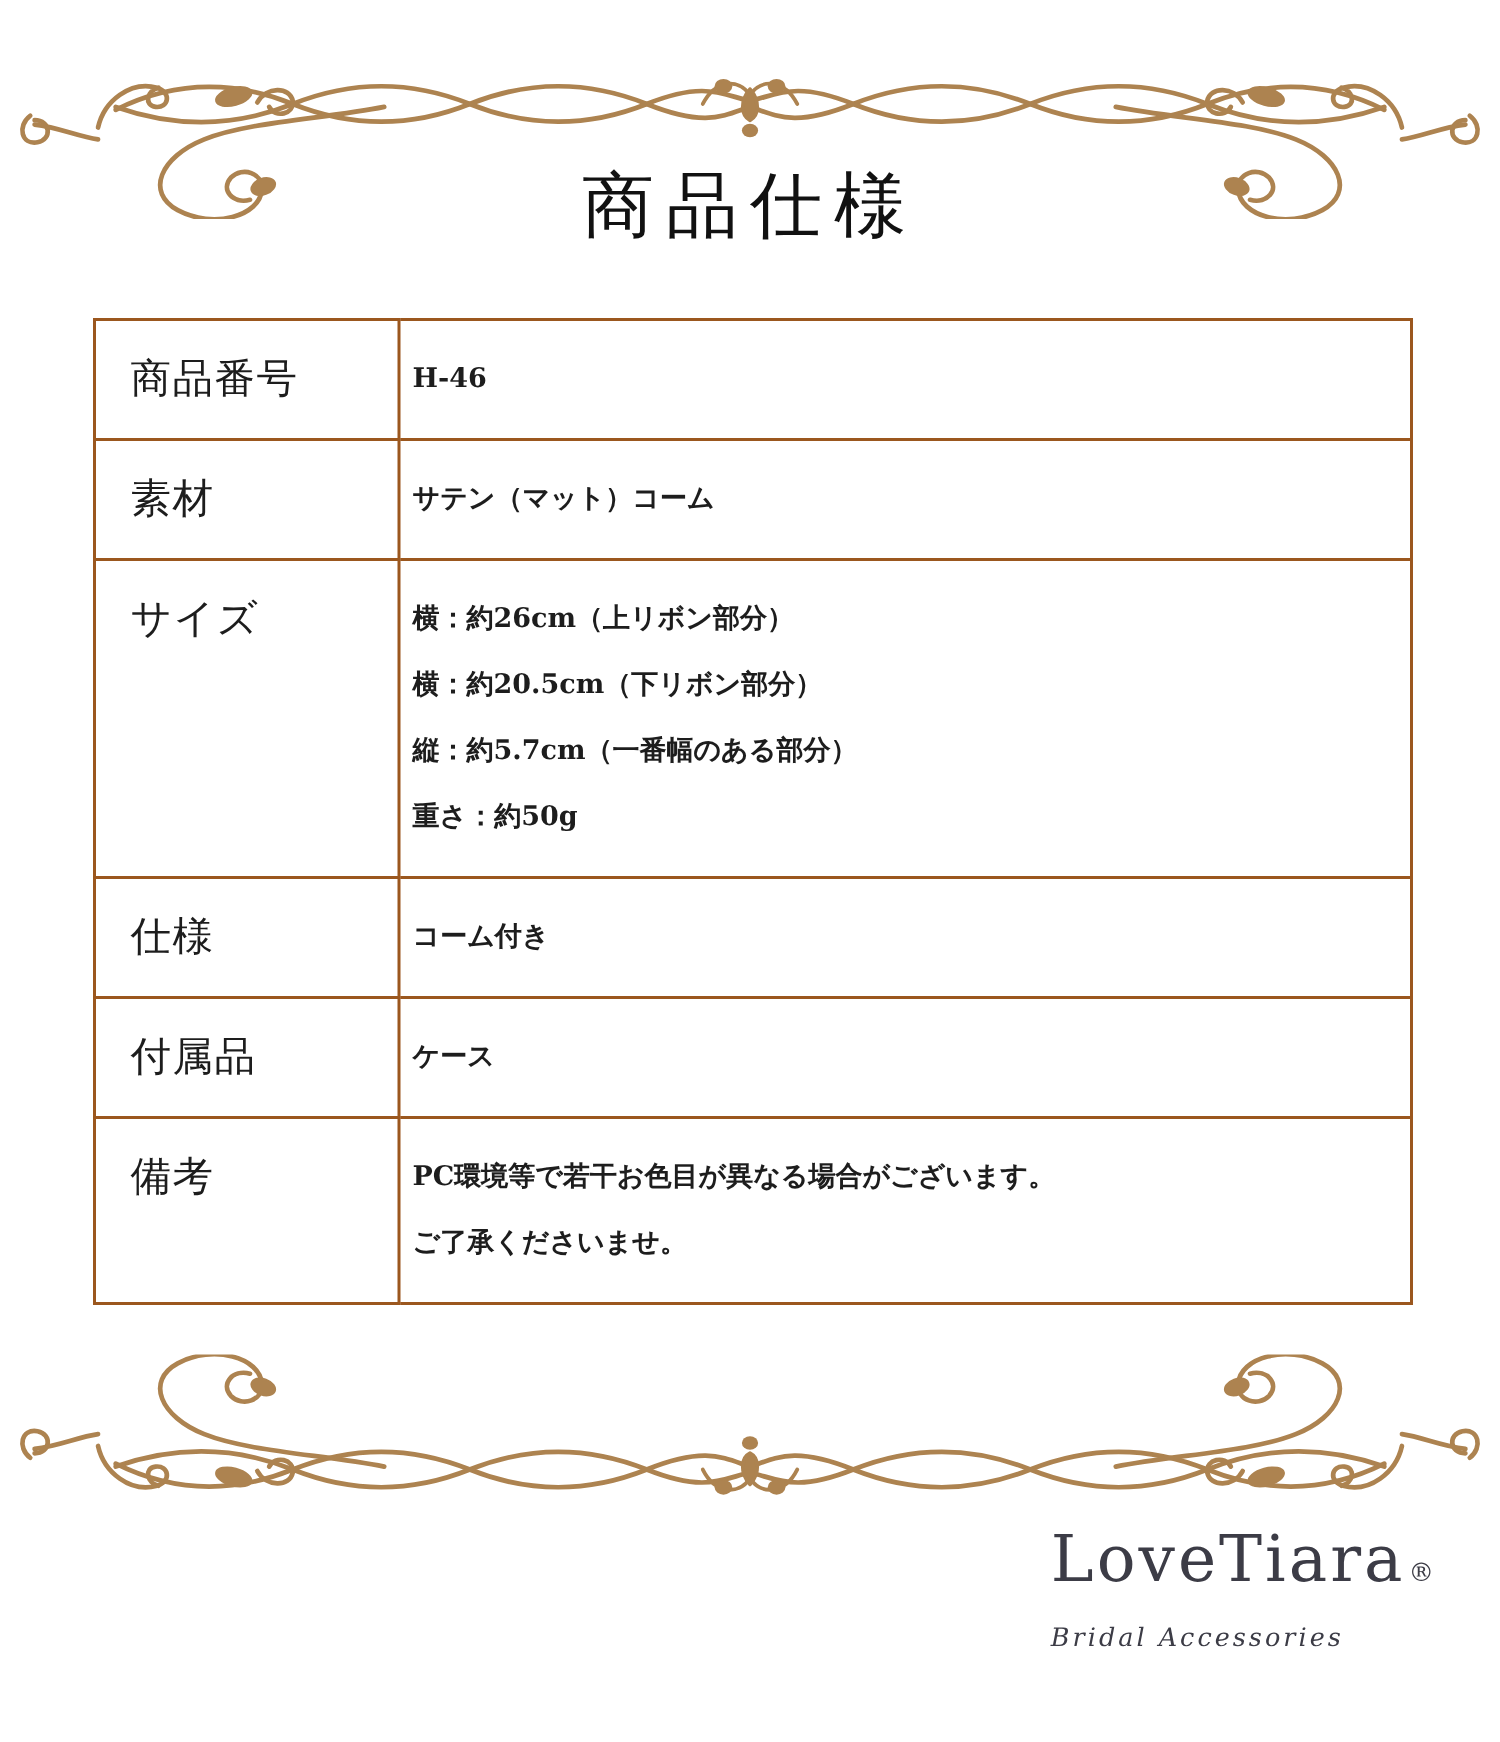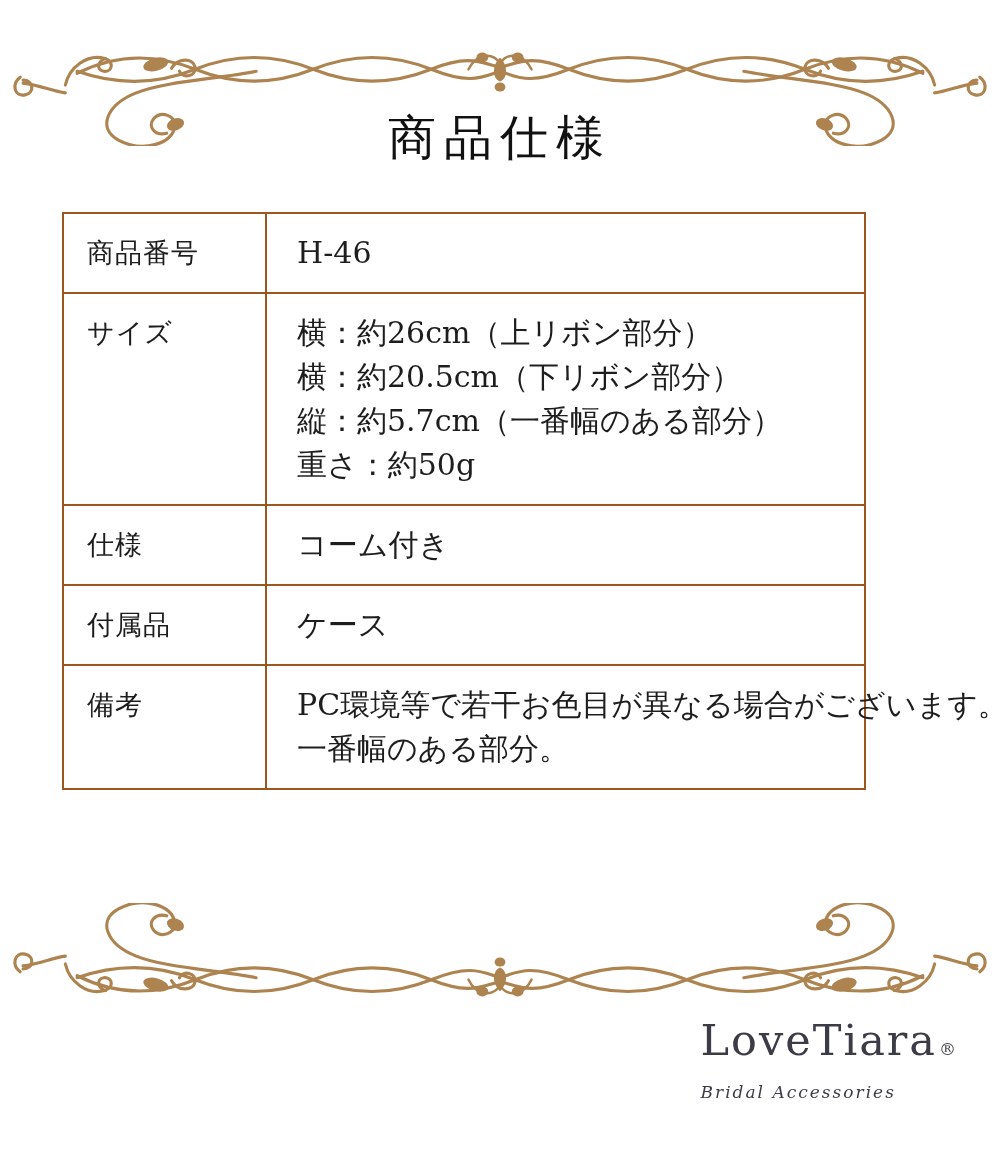--- a/index.html
+++ b/index.html
@@ -41,45 +41,46 @@
     font-size:48px;
     line-height:60px;
     letter-spacing:8px;
     color:#111;
   }
   
   .spec-table{
     position:absolute;
     left:62px;
     top:212px;
-    width:804px;
+    width:880px;
     border-collapse:collapse;
     table-layout:fixed;
     background:#fff;
   }
   .spec-table th,.spec-table td{
     border:2px solid var(--border);
   }
   .label-cell{
     width:170px;
     text-align:left;
     font-weight:normal;
     padding:17px 8px 17px 23px;
     font-size:27px;
     line-height:44px;
     letter-spacing:1px;
     vertical-align:top;
     color:var(--text);
   }
   .value-cell{
-    padding:17px 16px 17px 30px;
-    font-size:30px;
+    padding:17px 16px 17px 8px;
+    font-size:18px;
     line-height:44px;
     vertical-align:top;
     color:var(--text);
+    font-weight:bold;
   }
   .value-line{white-space:nowrap;}
   
   .brand-block{
     position:absolute;
     top:1016px;
     right:42px;
     text-align:left;
     color:var(--logo);
   }
@@ -146,20 +147,26 @@
 
   <table class="spec-table">
     <tbody>
     <tr class="spec-row">
       <th class="label-cell">商品番号</th>
       <td class="value-cell">
             <div class="value-line">H-46</div>
           </td>
     </tr>
 
+    <tr class="spec-row">
+      <th class="label-cell">素材</th>
+      <td class="value-cell">
+            <div class="value-line">サテン（マット）コーム</div>
+          </td>
+    </tr>
 
     <tr class="spec-row">
       <th class="label-cell">サイズ</th>
       <td class="value-cell">
             <div class="value-line">横：約26cm（上リボン部分）</div>
             <div class="value-line">横：約20.5cm（下リボン部分）</div>
             <div class="value-line">縦：約5.7cm（一番幅のある部分）</div>
             <div class="value-line">重さ：約50g</div>
           </td>
     </tr>
@@ -175,21 +182,21 @@
       <th class="label-cell">付属品</th>
       <td class="value-cell">
             <div class="value-line">ケース</div>
           </td>
     </tr>
 
     <tr class="spec-row">
       <th class="label-cell">備考</th>
       <td class="value-cell">
             <div class="value-line">PC環境等で若干お色目が異なる場合がございます。</div>
-            <div class="value-line">一番幅のある部分。</div>
+            <div class="value-line">ご了承くださいませ。</div>
           </td>
     </tr>
   </tbody>
   </table>
 
   <div class="flourish flourish-bottom">
     <svg viewBox="0 0 1000 120" fill="none" stroke="currentColor" stroke-width="3.2" stroke-linecap="round">
       <use href="#halfFlourish"></use>
       <use href="#halfFlourish" transform="translate(1000,0) scale(-1,1)"></use>
       <g stroke-width="2.6">

